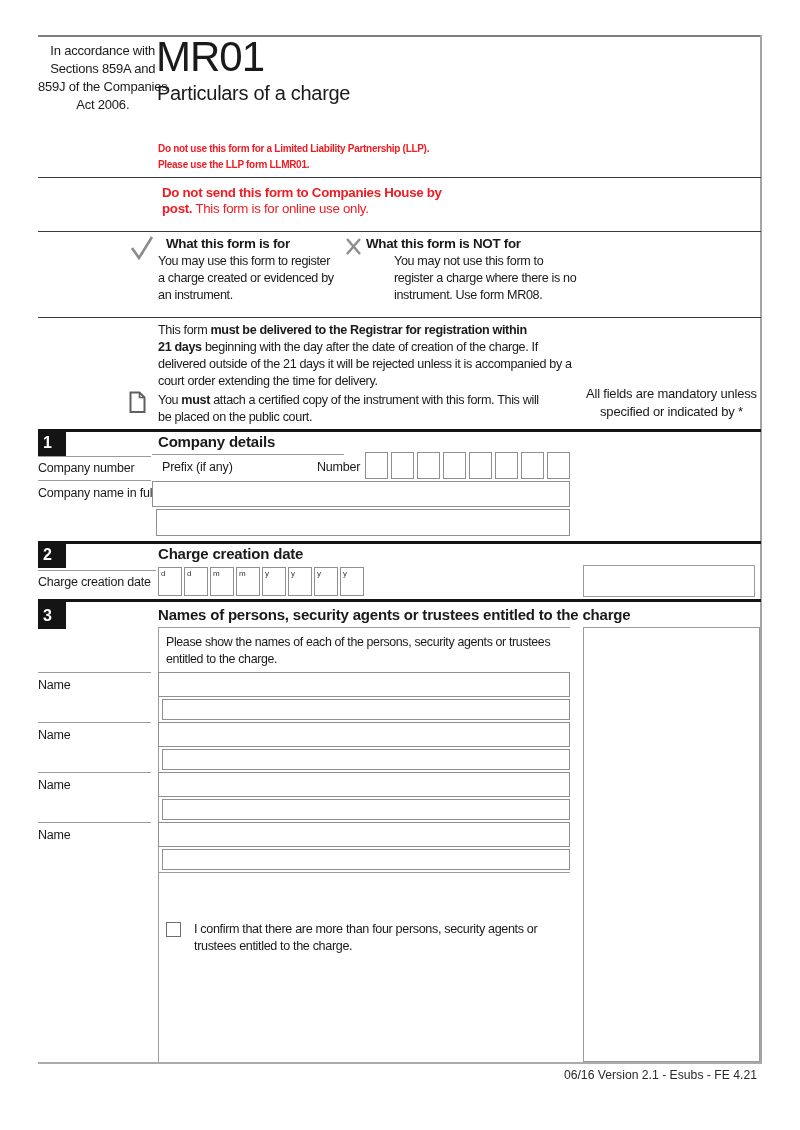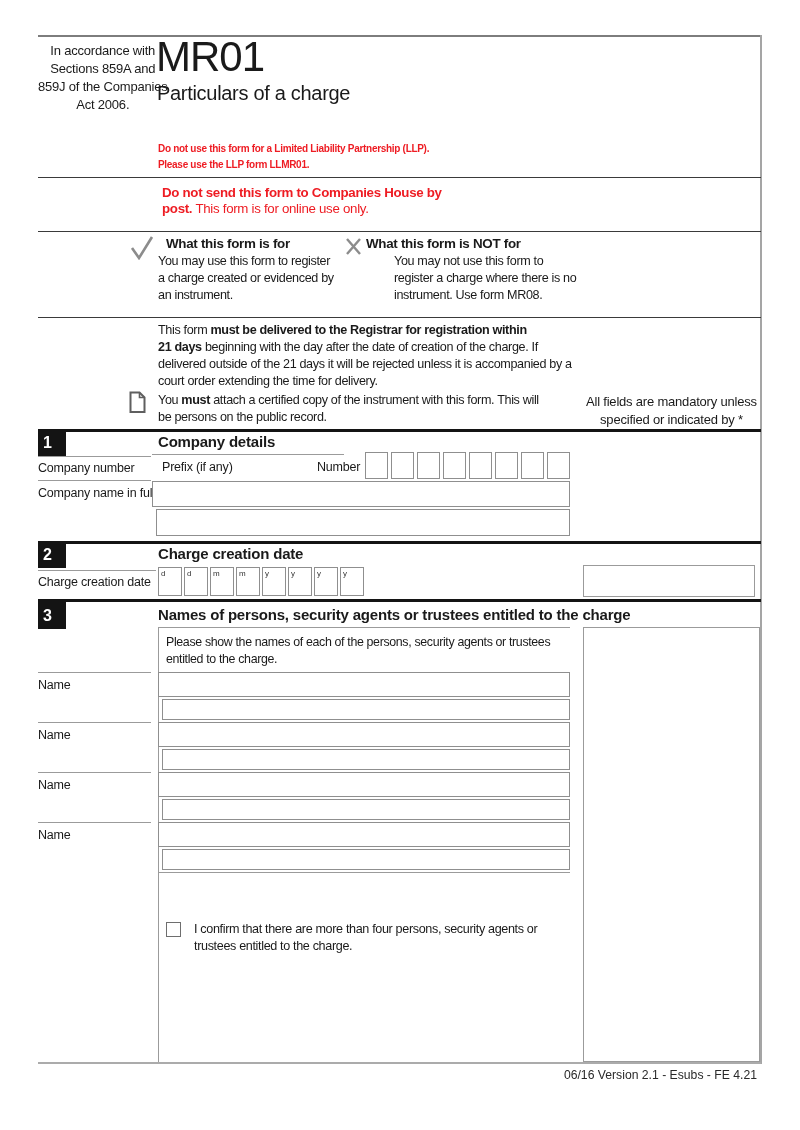--- a/index.html
+++ b/index.html
@@ -86,22 +86,22 @@
 delivered outside of the 21 days it will be rejected unless it is accompanied by a
 court order extending the time for delivery.</span></div>
 
   <span class="abs" style="left:129px;top:391px;">
     <svg width="18" height="23" viewBox="0 0 18 23">
       <path d="M1.5 1.5 H10.5 L15.5 6.5 V21 H1.5 Z" fill="#fff" stroke="#5f5f5f" stroke-width="2"></path>
       <path d="M10.5 1.5 V6.5 H15.5" fill="none" stroke="#5f5f5f" stroke-width="1.6"></path>
     </svg>
   </span>
   <div class="abs pre body" style="left:158px;top:392px;"><span>You </span><span class="bold">must</span><span> attach a certified copy of the instrument with this form. This will
-be persons on the public record.</span></div>
-  <div class="abs pre small" style="left:586px;top:393px;">All fields are mandatory unless
+be placed on the public court.</span></div>
+  <div class="abs pre small" style="left:586px;top:385px;">All fields are mandatory unless
 specified or indicated by *</div>
 
   <div class="abs bar" style="left:38px;top:429px;width:723px;"></div>
   <div class="abs numbox" style="left:38px;top:429px;">1</div>
   <div class="abs secTitle" style="left:158px;top:433px;text-align:right;">Company details</div>
 
   <div class="abs grayrule" style="left:38px;top:456px;width:113px;"></div>
   <div class="abs lbl" style="left:38px;top:461px;">Company number</div>
   <div class="abs grayrule" style="left:152px;top:454px;width:192px;"></div>
   <div class="abs lbl" style="left:162px;top:460px;">Prefix (if any)</div>

